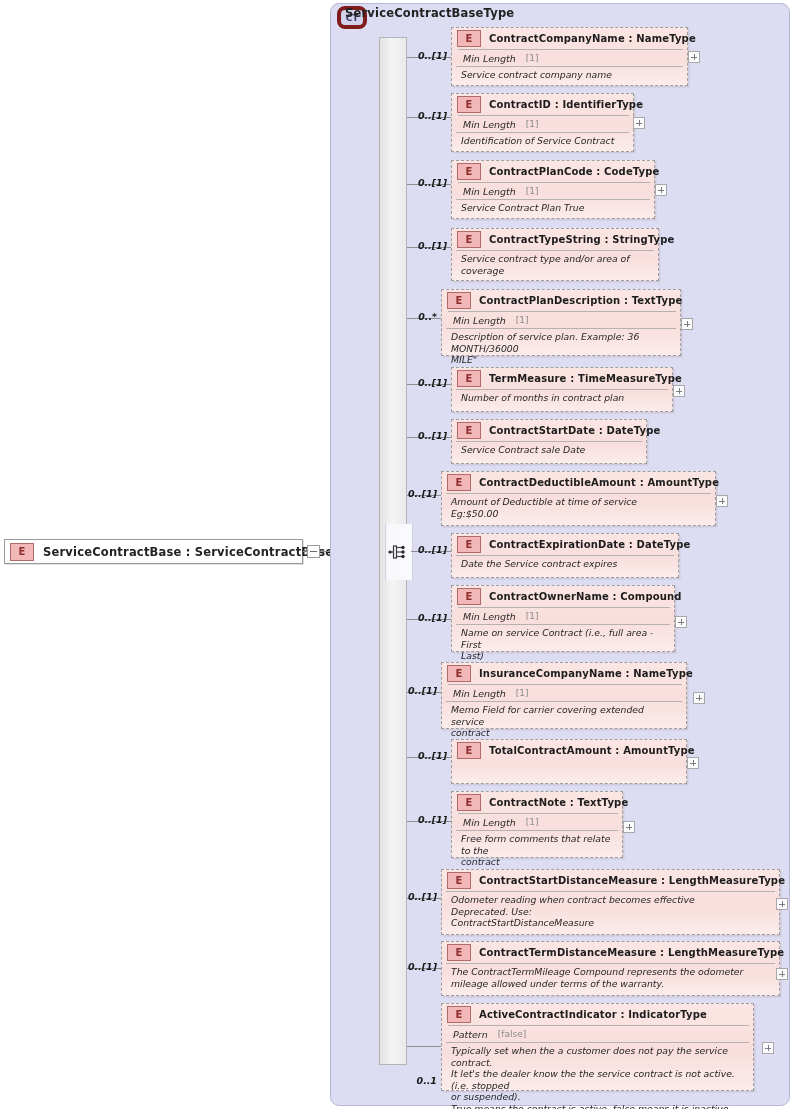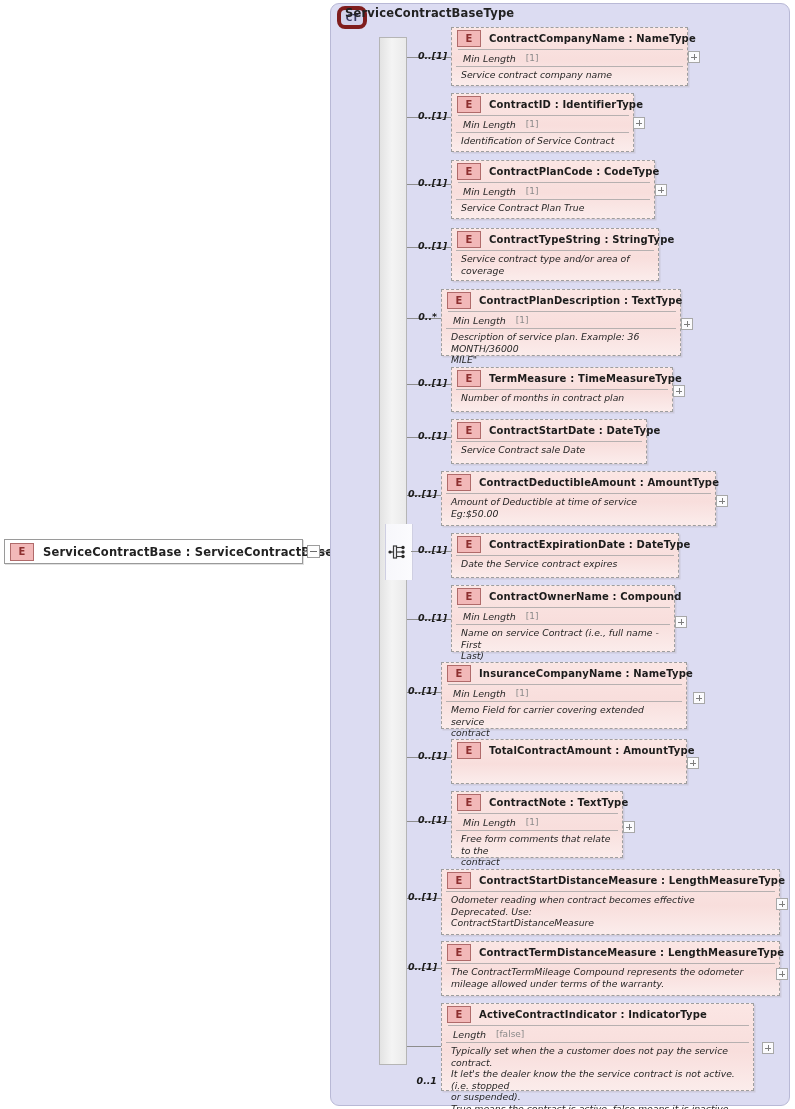--- a/index.html
+++ b/index.html
@@ -271,21 +271,21 @@
     <div class="card" style="left: 397px; top: 612px; width: 50px;">0..[1]</div>
     <div class="ebox" style="left: 451px; top: 585px; width: 224px; height: 67px;">
       <div class="hdr">
         <span class="badge">E</span>
         <span class="name">ContractOwnerName : Compound</span>
       </div>
       <div class="facet">
         <span class="fname">Min Length</span>
         <span class="fval">[1]</span>
       </div>
-      <div class="doc">Name on service Contract (i.e., full name - First
+      <div class="doc">Name on service Contract (i.e., full area - First
 Last)</div>
     </div>
     <div class="expand" style="left: 675px; top: 616px;"></div>
     <div class="conn" style="left: 407px; top: 692px; width: 34px;"></div>
     <div class="card" style="left: 387px; top: 685px; width: 50px;">0..[1]</div>
     <div class="ebox" style="left: 441px; top: 662px; width: 246px; height: 67px;">
       <div class="hdr">
         <span class="badge">E</span>
         <span class="name">InsuranceCompanyName : NameType</span>
       </div>
@@ -345,21 +345,21 @@
     </div>
     <div class="expand" style="left: 776px; top: 968px;"></div>
     <div class="conn" style="left: 407px; top: 1046px; width: 34px;"></div>
     <div class="card" style="left: 387px; top: 1075px; width: 50px;">0..1</div>
     <div class="ebox" style="left: 441px; top: 1003px; width: 313px; height: 88px;">
       <div class="hdr">
         <span class="badge">E</span>
         <span class="name">ActiveContractIndicator : IndicatorType</span>
       </div>
       <div class="facet">
-        <span class="fname">Length</span>
+        <span class="fname">Pattern</span>
         <span class="fval">[false]</span>
       </div>
       <div class="doc">Typically set when the a customer does not pay the service contract.
 It let's the dealer know the the service contract is not active. (i.e. stopped
 or suspended).
 True means the contract is active, false means it is inactive.</div>
     </div>
     <div class="expand" style="left: 762px; top: 1042px;"></div>
   </div>
 

